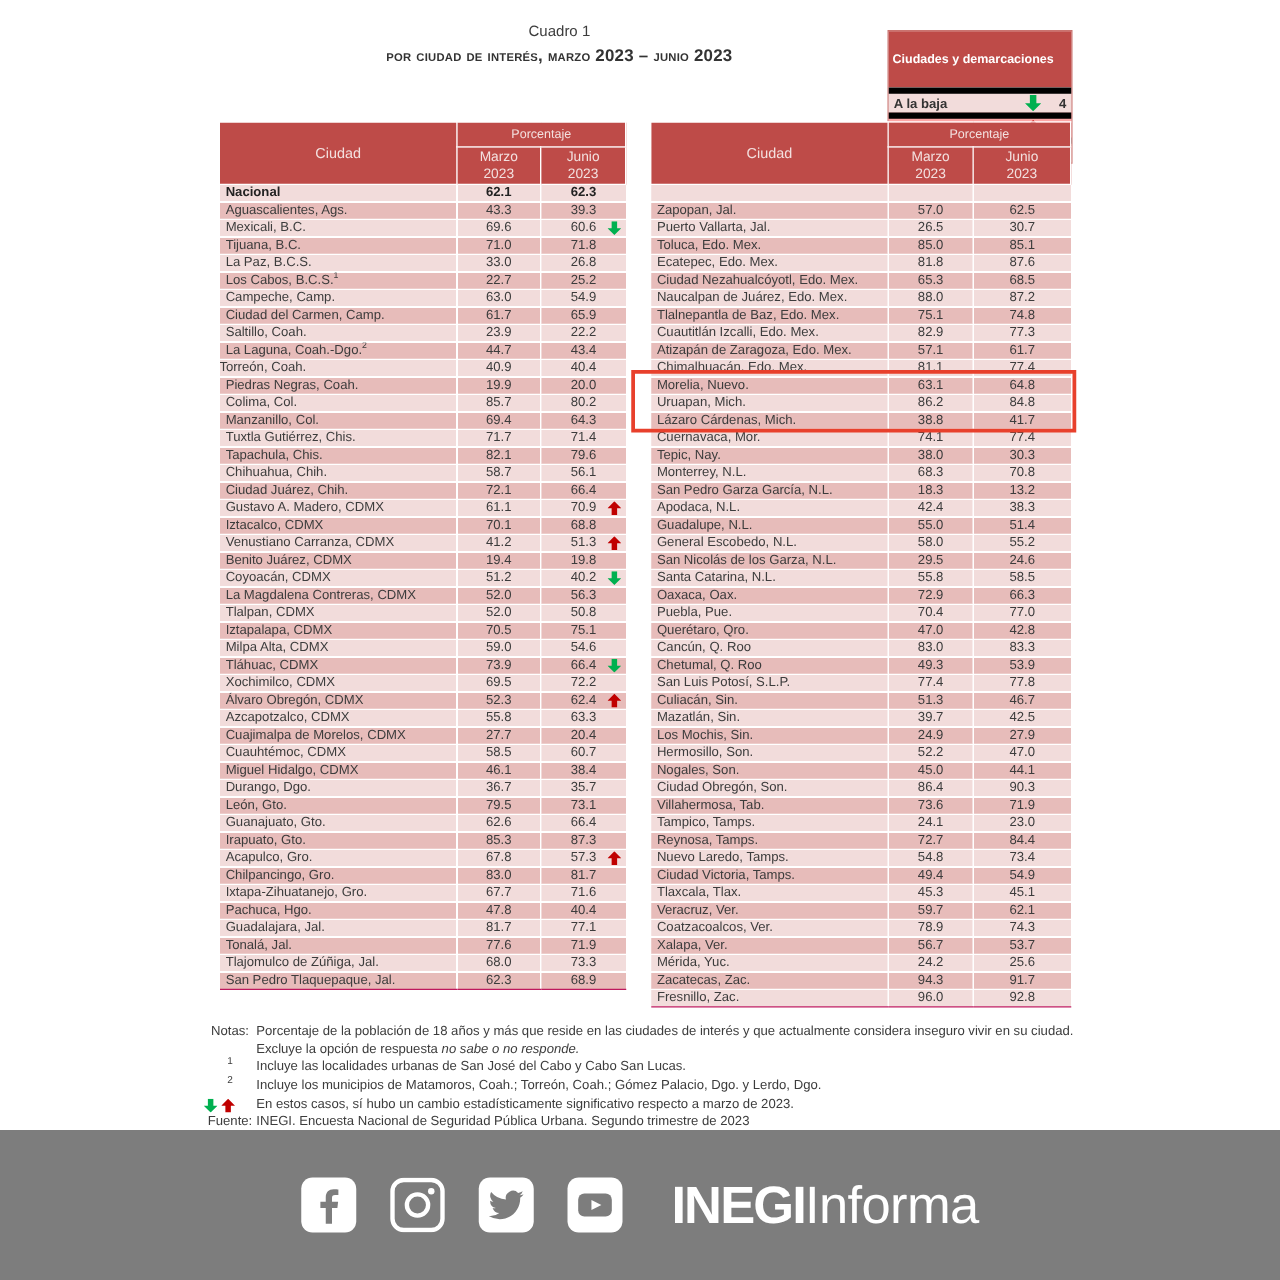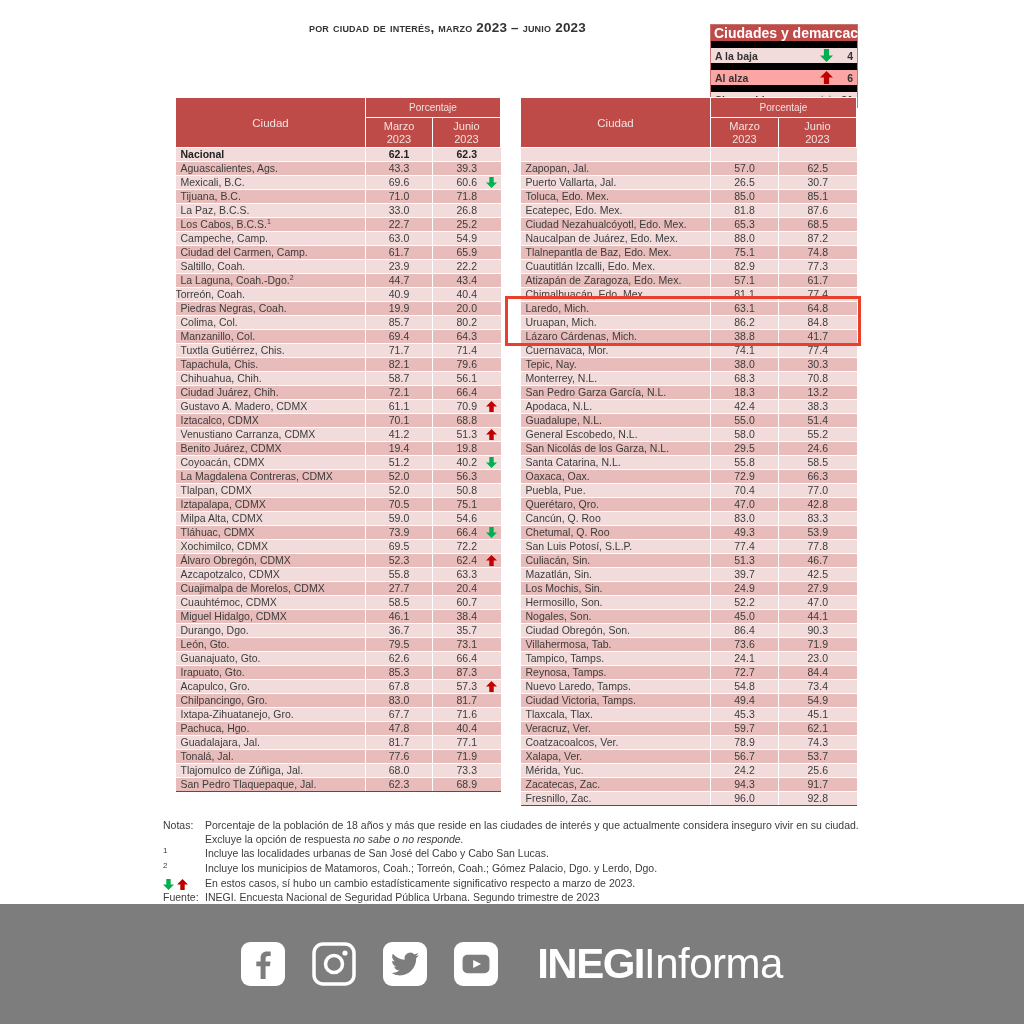--- a/index.html
+++ b/index.html
@@ -6,22 +6,22 @@
   #page{position:relative;width:1024px;height:1024px;background:#fff;overflow:hidden;
         font-family:"Liberation Sans", sans-serif;color:#3c3c3c;}
 
   
   #title-block{position:absolute;left:175px;top:18px;width:545px;text-align:center;}
   .cuadro{font-size:12px;color:#3c3c3c;margin-bottom:3px;}
   .title-line{font-size:13.5px;font-weight:bold;font-variant:small-caps;letter-spacing:.2px;color:#333;line-height:1.45;}
 
   
   #legend{position:absolute;left:710px;top:24px;width:146px;border:1px solid #c9736f;font-size:10.5px;}
-  .legend-header{background:#BE4B48;color:#fff;font-weight:bold;font-size:14px;padding:0 3px;white-space:nowrap;}
-  .legend-row{display:flex;align-items:center;padding:1px 4px;border-top:7px solid #000000;font-weight:bold;color:#333;height:13px;}
+  .legend-header{background:#BE4B48;color:#fff;font-weight:bold;font-size:10px;padding:17px 3px;white-space:nowrap;}
+  .legend-row{display:flex;align-items:center;padding:1px 4px;border-top:5px solid #000000;font-weight:bold;color:#333;height:13px;}
   .legend-row.l0,.legend-row.l2{background:#F2DCDB;}
   .legend-row.l1{background:#fca5a5;}
   .legend-label{flex:1;}
   .legend-arrow{width:22px;text-align:center;line-height:0;}
   .legend-value{width:16px;text-align:right;}
 
   
   table{border-collapse:collapse;table-layout:fixed;}
   #left-table{position:absolute;left:175px;top:97px;width:325px;}
   #right-table{position:absolute;left:520px;top:97px;width:336px;}
@@ -46,41 +46,42 @@
   .arr{position:absolute;top:1px;line-height:0;}
   #left-table .arr{right:4px;}
 
   
   #highlight-rect{position:absolute;left:505px;top:296px;width:356px;height:50px;box-sizing:border-box;
                   border:3px solid #E8402C;pointer-events:none;}
 
   
   #notes{position:absolute;left:163px;top:819px;width:706px;font-size:10.5px;line-height:1.3;color:#3c3c3c;}
   .note-line{display:flex;margin-bottom:1px;}
-  .note-label{width:42px;flex:none;}
+  .note-label{width:42px;flex:none;text-align:center;}
   .note-label sup{font-size:8px;}
   .note-text{flex:1;}
   .note-arrows{width:42px;flex:none;line-height:0;padding-top:2px;}
   .it{font-style:italic;}
 
   
   #footer{position:absolute;left:0;bottom:0;width:1024px;height:120px;background:#7D7D7D;
           display:flex;align-items:center;justify-content:center;gap:27px;}
   .sicon{width:44px;height:44px;border-radius:9px;background:#fff;display:flex;align-items:center;justify-content:center;line-height:0;}
   .sicon.outline{background:transparent;}
   .brand{color:#fff;font-size:42px;margin-left:12px;white-space:nowrap;letter-spacing:-.5px;}
   .brand .b1{font-weight:bold;letter-spacing:-1.5px;}
   .brand .b2{font-weight:normal;}
 </style>
 </head>
 <body>
 
 <div id="page">
 
   <div id="title-block">
+    <div class="cuadro">Cuadro 1</div>
     <div class="title-line">por ciudad de interés, marzo 2023 – junio 2023</div>
   </div>
 
   <div id="legend">
     <div class="legend-header">Ciudades y demarcaciones</div>
     <div class="legend-row l0">
       <span class="legend-label">A la baja</span>
       <span class="legend-arrow">
         <svg width="13" height="13" viewBox="0 0 12 12">
             <path d="M6 12L0 6H3.6V0H8.4V6H12Z" fill="#00B050"></path>
@@ -450,21 +451,21 @@
           <td class="city">Atizapán de Zaragoza, Edo. Mex.</td>
           <td class="num">57.1</td>
           <td class="num"><span>61.7</span></td>
         </tr>
         <tr class="light">
           <td class="city">Chimalhuacán, Edo. Mex.</td>
           <td class="num">81.1</td>
           <td class="num"><span>77.4</span></td>
         </tr>
         <tr class="dark">
-          <td class="city">Laredo, Mich.</td>
+          <td class="city">Morelia, Nuevo.</td>
           <td class="num">63.1</td>
           <td class="num"><span>64.8</span></td>
         </tr>
         <tr class="light">
           <td class="city">Uruapan, Mich.</td>
           <td class="num">86.2</td>
           <td class="num"><span>84.8</span></td>
         </tr>
         <tr class="dark">
           <td class="city">Lázaro Cárdenas, Mich.</td>

